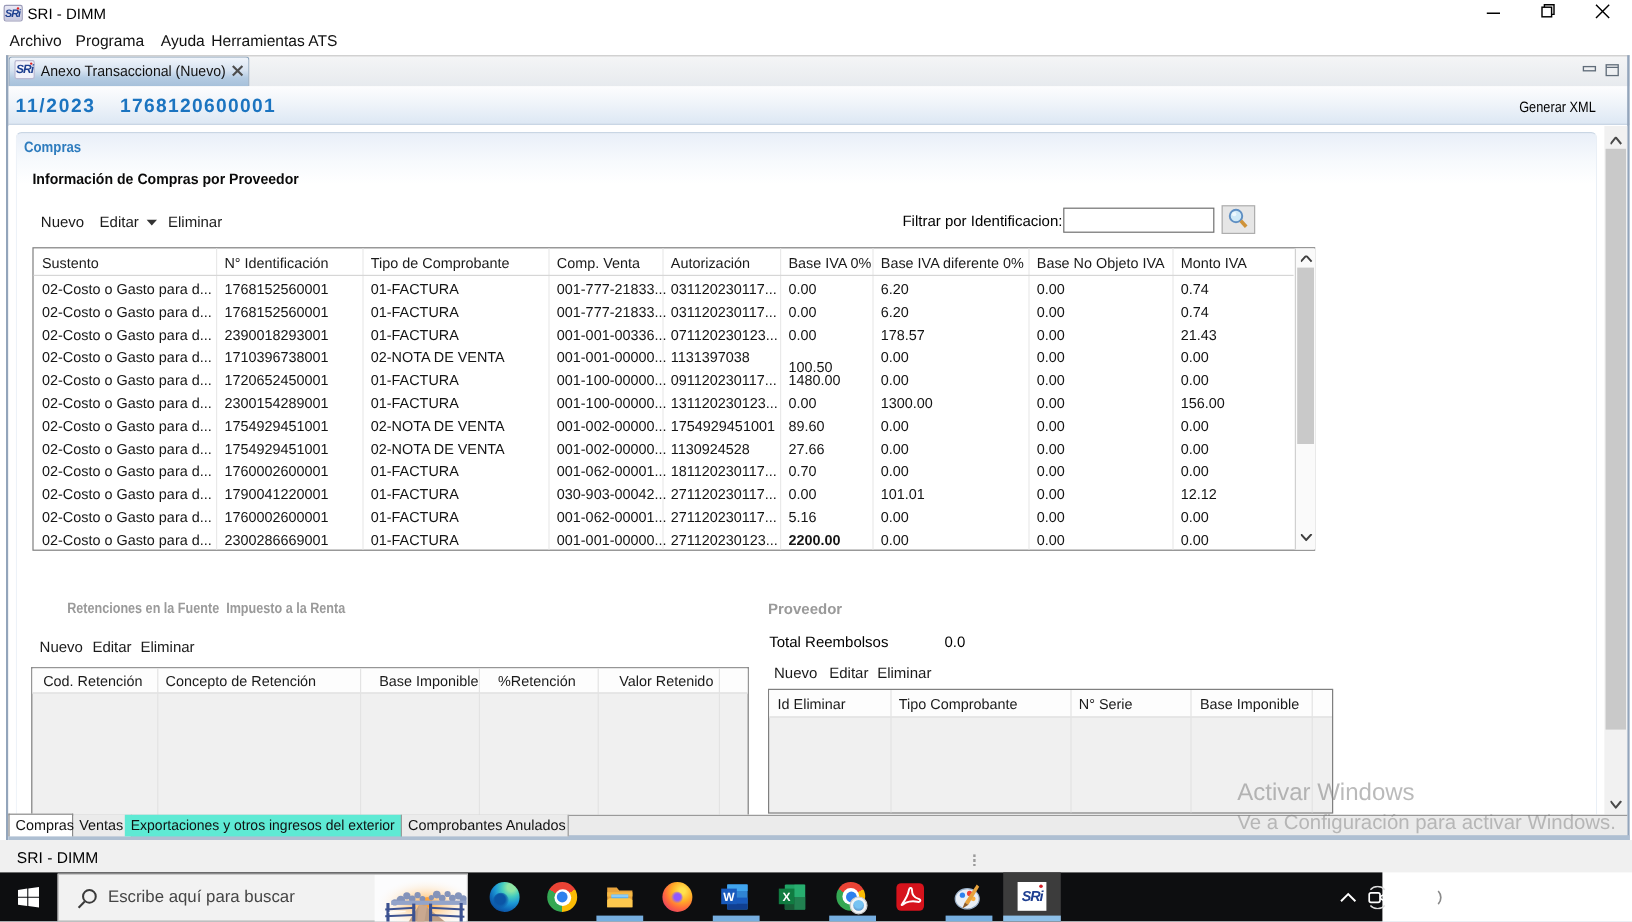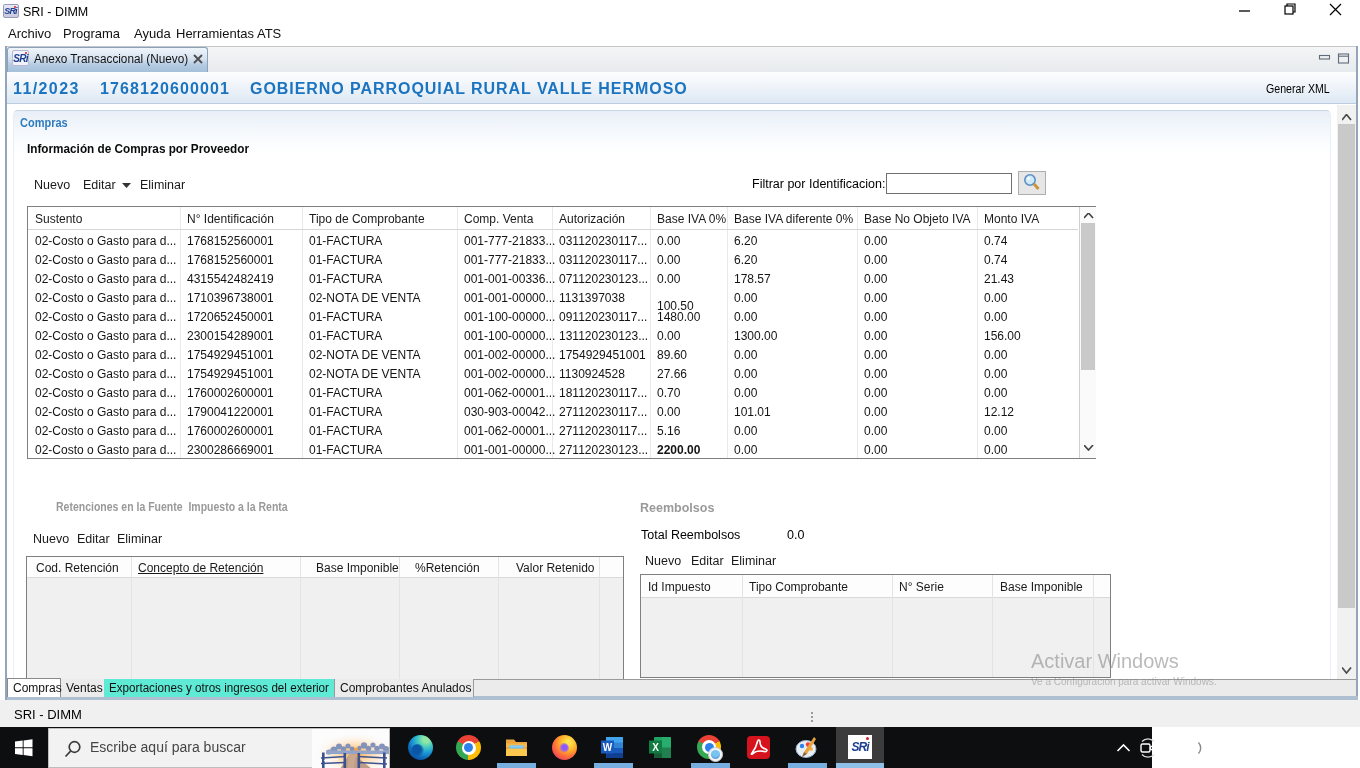--- a/index.html
+++ b/index.html
@@ -47,21 +47,20 @@
   <svg class="abs" style="left:1318px;top:8px;" width="36" height="11" viewBox="0 0 36 11">
     <rect x="1.5" y="2.5" width="10" height="3.5" fill="none" stroke="#606c79" stroke-width="1.1"></rect>
     <rect x="20.5" y="1" width="10" height="9" fill="none" stroke="#606c79" stroke-width="1.1"></rect>
     <line x1="20.5" y1="3.2" x2="30.5" y2="3.2" stroke="#606c79" stroke-width="1.1"></line>
   </svg>
 </div>
 
 <div class="abs" style="left:7px;top:72px;width:1351px;height:32px;background:linear-gradient(180deg,#fdfdfe 0%,#eef3f9 50%,#dde8f4 100%);border-bottom:1px solid #bccddf;">
   <div class="abs" style="left:6px;top:8px;font-size:16px;font-weight:bold;color:#1b74c0;letter-spacing:1.4px;">11/2023</div>
   <div class="abs" style="left:93px;top:8px;font-size:16px;font-weight:bold;color:#1b74c0;letter-spacing:1.1px;">1768120600001</div>
-  <div class="abs" style="left:243px;top:8px;font-size:16px;font-weight:bold;color:#1b74c0;letter-spacing:0.95px;">GOBIERNO PARROQUIAL RURAL VALLE HERMOSO</div>
   <div class="abs" style="left:1259px;top:10px;font-size:12.5px;color:#000;transform:scaleX(0.85);transform-origin:0 0;white-space:nowrap;">Generar XML</div>
 </div>
 
 <div class="abs" style="left:5px;top:46px;width:2px;height:654px;background:#93a5bb;"></div>
 <div class="abs" style="left:1356px;top:46px;width:2px;height:654px;background:#93a5bb;"></div>
 
 <div class="abs" style="left:7px;top:105px;width:1349px;height:574px;background:#fff;overflow:hidden;">
 
   <div class="abs" style="left:6px;top:5px;width:1318px;height:569px;border:1px solid;border-color:#c9d6e4 #e9eff6 #fff #e9eff6;border-bottom:none;border-radius:5px 5px 0 0;background:linear-gradient(180deg,#e9eff8 0%,#f7fafd 24px,#ffffff 42px);"></div>
   <div class="abs" style="left:13px;top:11px;font-size:12.5px;font-weight:bold;color:#2e7cbe;transform:scaleX(0.88);transform-origin:0 0;">Compras</div>
@@ -120,21 +119,21 @@
         <span class="abs" style="left:7px;top:46px;font-size:12px;color:#141414;white-space:nowrap;">02-Costo o Gasto para d...</span>
         <span class="abs" style="left:159px;top:46px;font-size:12px;color:#141414;white-space:nowrap;">1768152560001</span>
         <span class="abs" style="left:281px;top:46px;font-size:12px;color:#141414;white-space:nowrap;">01-FACTURA</span>
         <span class="abs" style="left:436px;top:46px;font-size:12px;color:#141414;white-space:nowrap;">001-777-21833...</span>
         <span class="abs" style="left:531px;top:46px;font-size:12px;color:#141414;white-space:nowrap;">031120230117...</span>
         <span class="abs" style="left:629px;top:46px;font-size:12px;color:#141414;white-space:nowrap;">0.00</span>
         <span class="abs" style="left:706px;top:46px;font-size:12px;color:#141414;white-space:nowrap;">6.20</span>
         <span class="abs" style="left:836px;top:46px;font-size:12px;color:#141414;white-space:nowrap;">0.00</span>
         <span class="abs" style="left:956px;top:46px;font-size:12px;color:#141414;white-space:nowrap;">0.74</span>
         <span class="abs" style="left:7px;top:65px;font-size:12px;color:#141414;white-space:nowrap;">02-Costo o Gasto para d...</span>
-        <span class="abs" style="left:159px;top:65px;font-size:12px;color:#141414;white-space:nowrap;">4315542482419</span>
+        <span class="abs" style="left:159px;top:65px;font-size:12px;color:#141414;white-space:nowrap;">2390018293001</span>
         <span class="abs" style="left:281px;top:65px;font-size:12px;color:#141414;white-space:nowrap;">01-FACTURA</span>
         <span class="abs" style="left:436px;top:65px;font-size:12px;color:#141414;white-space:nowrap;">001-001-00336...</span>
         <span class="abs" style="left:531px;top:65px;font-size:12px;color:#141414;white-space:nowrap;">071120230123...</span>
         <span class="abs" style="left:629px;top:65px;font-size:12px;color:#141414;white-space:nowrap;">0.00</span>
         <span class="abs" style="left:706px;top:65px;font-size:12px;color:#141414;white-space:nowrap;">178.57</span>
         <span class="abs" style="left:836px;top:65px;font-size:12px;color:#141414;white-space:nowrap;">0.00</span>
         <span class="abs" style="left:956px;top:65px;font-size:12px;color:#141414;white-space:nowrap;">21.43</span>
         <span class="abs" style="left:7px;top:84px;font-size:12px;color:#141414;white-space:nowrap;">02-Costo o Gasto para d...</span>
         <span class="abs" style="left:159px;top:84px;font-size:12px;color:#141414;white-space:nowrap;">1710396738001</span>
         <span class="abs" style="left:281px;top:84px;font-size:12px;color:#141414;white-space:nowrap;">02-NOTA DE VENTA</span>
@@ -235,41 +234,41 @@
   <div class="abs" style="left:110px;top:427px;font-size:12.5px;color:#1a1a1a;">Eliminar</div>
   <div class="abs" style="left:19px;top:451px;width:598px;height:123px;border:1px solid #7f7f7f;border-bottom:none;background:#f0f0f0;">
     <div class="abs" style="left:0;top:0;width:596px;height:21px;background:#fdfdfd;border-bottom:1px solid #d9d9d9;"></div>
     <div class="abs" style="left:104px;top:0;width:1px;height:122px;background:#e3e3e3;"></div>
     <div class="abs" style="left:273px;top:0;width:1px;height:122px;background:#e3e3e3;"></div>
     <div class="abs" style="left:372px;top:0;width:1px;height:122px;background:#e3e3e3;"></div>
     <div class="abs" style="left:471px;top:0;width:1px;height:122px;background:#e3e3e3;"></div>
     <div class="abs" style="left:572px;top:0;width:1px;height:122px;background:#e3e3e3;"></div>
     <div class="abs" style="left:0;top:4px;width:598px;font-size:12px;color:#1a1a1a;white-space:nowrap;">
       <span class="abs" style="left:9px;">Cod. Retención</span>
-      <span class="abs" style="left:111px;text-decoration:underline;">Concepto de Retención</span>
+      <span class="abs" style="left:111px;">Concepto de Retención</span>
       <span class="abs" style="left:289px;">Base Imponible</span>
       <span class="abs" style="left:388px;">%Retención</span>
       <span class="abs" style="left:489px;">Valor Retenido</span>
     </div>
   </div>
 
-  <div class="abs" style="left:633px;top:396px;font-size:12.5px;font-weight:bold;color:#9a9a9a;">Reembolsos</div>
+  <div class="abs" style="left:633px;top:396px;font-size:12.5px;font-weight:bold;color:#9a9a9a;">Proveedor</div>
   <div class="abs" style="left:634px;top:423px;font-size:12.5px;color:#000;">Total Reembolsos</div>
   <div class="abs" style="left:780px;top:423px;font-size:12.5px;color:#000;">0.0</div>
   <div class="abs" style="left:638px;top:449px;font-size:12.5px;color:#1a1a1a;">Nuevo</div>
   <div class="abs" style="left:684px;top:449px;font-size:12.5px;color:#1a1a1a;">Editar</div>
   <div class="abs" style="left:724px;top:449px;font-size:12.5px;color:#1a1a1a;">Eliminar</div>
   <div class="abs" style="left:633px;top:469px;width:471px;height:104px;border:1px solid #7f7f7f;background:#f0f0f0;">
     <div class="abs" style="left:0;top:0;width:469px;height:23px;background:#fdfdfd;border-bottom:1px solid #d9d9d9;"></div>
     <div class="abs" style="left:101px;top:0;width:1px;height:102px;background:#e3e3e3;"></div>
     <div class="abs" style="left:251px;top:0;width:1px;height:102px;background:#e3e3e3;"></div>
     <div class="abs" style="left:351px;top:0;width:1px;height:102px;background:#e3e3e3;"></div>
     <div class="abs" style="left:452px;top:0;width:1px;height:102px;background:#e3e3e3;"></div>
     <div class="abs" style="left:0;top:5px;width:471px;font-size:12px;color:#1a1a1a;white-space:nowrap;">
-      <span class="abs" style="left:7px;">Id Impuesto</span>
+      <span class="abs" style="left:7px;">Id Eliminar</span>
       <span class="abs" style="left:108px;">Tipo Comprobante</span>
       <span class="abs" style="left:258px;">N° Serie</span>
       <span class="abs" style="left:359px;">Base Imponible</span>
     </div>
   </div>
 
   <div class="abs" style="left:1024px;top:545px;font-size:20px;color:rgba(130,130,130,0.55);">Activar Windows</div>
 
   <div class="abs" style="left:1330px;top:0;width:19px;height:574px;background:#f1f1f1;">
     <svg class="abs" style="left:5px;top:9px;" width="10" height="7">
@@ -291,21 +290,21 @@
 <div class="abs" style="left:61px;top:679px;width:43px;height:18px;background:#ebebeb;border-right:1px solid #9a9a9a;z-index:4;padding-left:48px;">
   <span class="abs" style="left:5px;top:2px;font-size:12px;color:#111;white-space:nowrap;">Ventas</span>
 </div>
 <div class="abs" style="left:104px;top:679px;width:231px;height:18px;background:#5eead4;border-right:1px solid #9a9a9a;z-index:4;">
   <span class="abs" style="left:5px;top:2px;font-size:12px;color:#111;white-space:nowrap;transform:scaleX(0.97);transform-origin:0 0;">Exportaciones y otros ingresos del exterior</span>
 </div>
 <div class="abs" style="left:335px;top:679px;width:139px;height:18px;background:#ebebeb;border-right:1px solid #9a9a9a;z-index:4;">
   <span class="abs" style="left:5px;top:2px;font-size:12px;color:#111;white-space:nowrap;">Comprobantes Anulados</span>
 </div>
 <div class="abs" style="left:7px;top:696px;width:1351px;height:4px;background:#aebfd2;"></div>
-<div class="abs" style="left:1031px;top:676px;font-size:10px;color:rgba(130,130,130,0.5);z-index:20;">Ve a Configuración para activar Windows.</div>
+<div class="abs" style="left:1031px;top:676px;font-size:17px;color:rgba(130,130,130,0.5);z-index:20;">Ve a Configuración para activar Windows.</div>
 
 <div class="abs" style="left:0;top:700px;width:1360px;height:27px;background:#f0f0f0;">
   <div class="abs" style="left:14px;top:7px;font-size:13px;color:#000;">SRI - DIMM</div>
   <div class="abs" style="left:811px;top:12px;width:2px;height:12px;background:repeating-linear-gradient(180deg,#9a9a9a 0 2px,transparent 2px 4px);"></div>
 </div>
 
 <div class="abs" style="left:0;top:727px;width:1152px;height:41px;background:#0d0e10;">
 
   <svg class="abs" style="left:15px;top:12px;" width="18" height="18" viewBox="0 0 18 18">
     <path d="M0,2.6 L7.7,1.5 V8.3 H0 Z M8.6,1.4 L17.5,0.2 V8.3 H8.6 Z M0,9.2 H7.7 V16 L0,14.9 Z M8.6,9.2 H17.5 V17.3 L8.6,16.1 Z" fill="#fff"></path>

